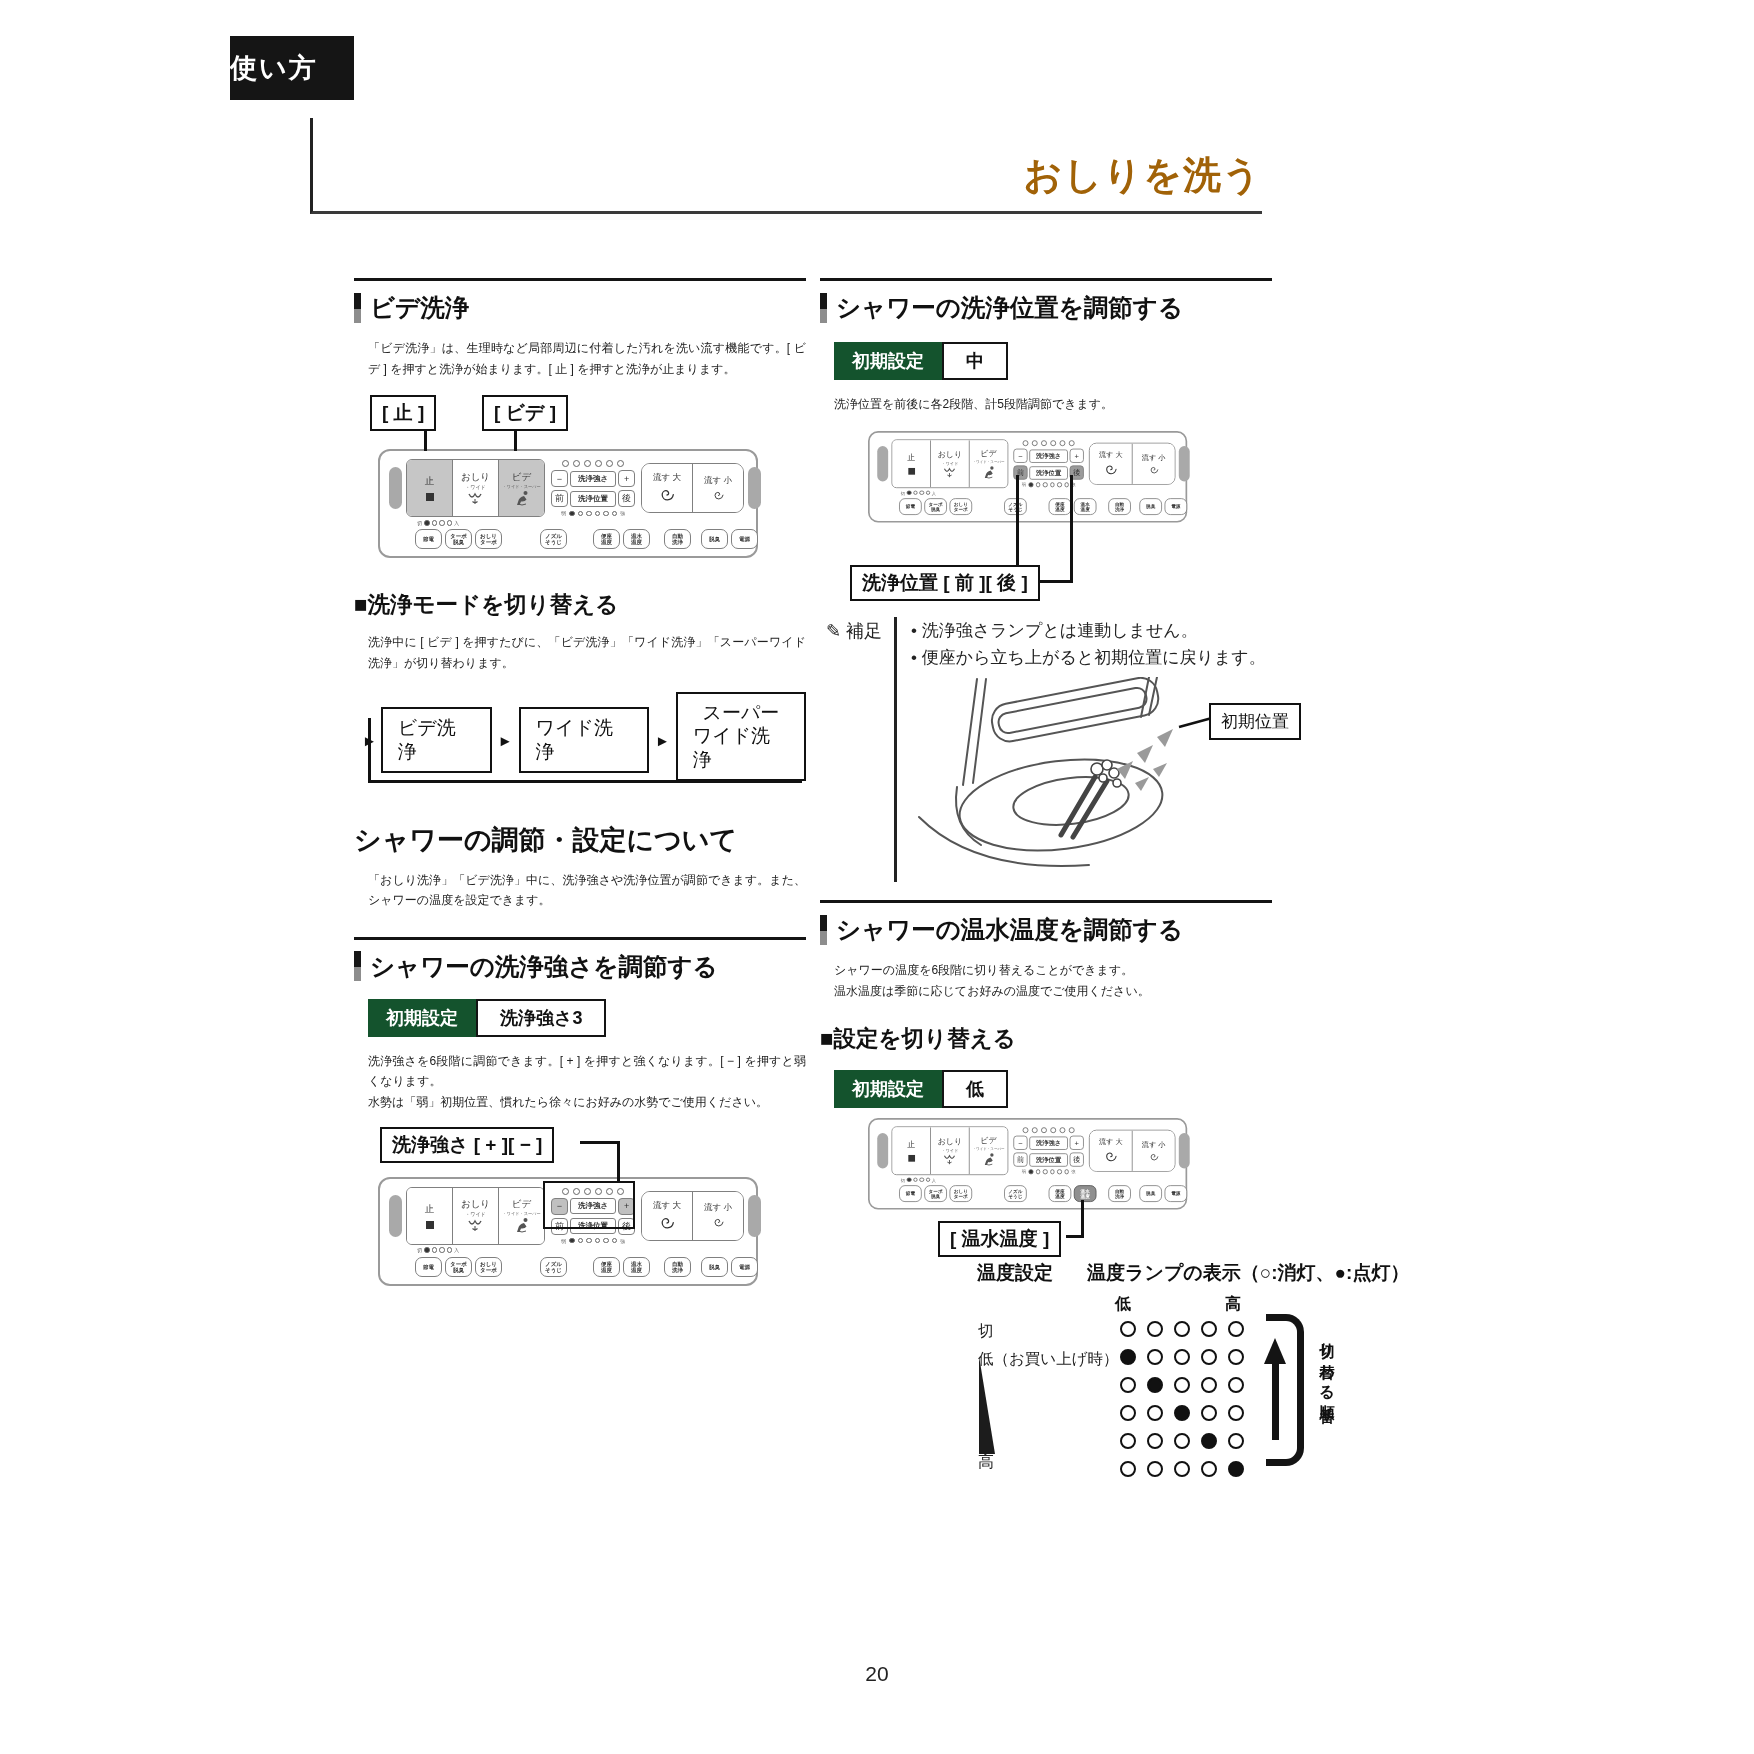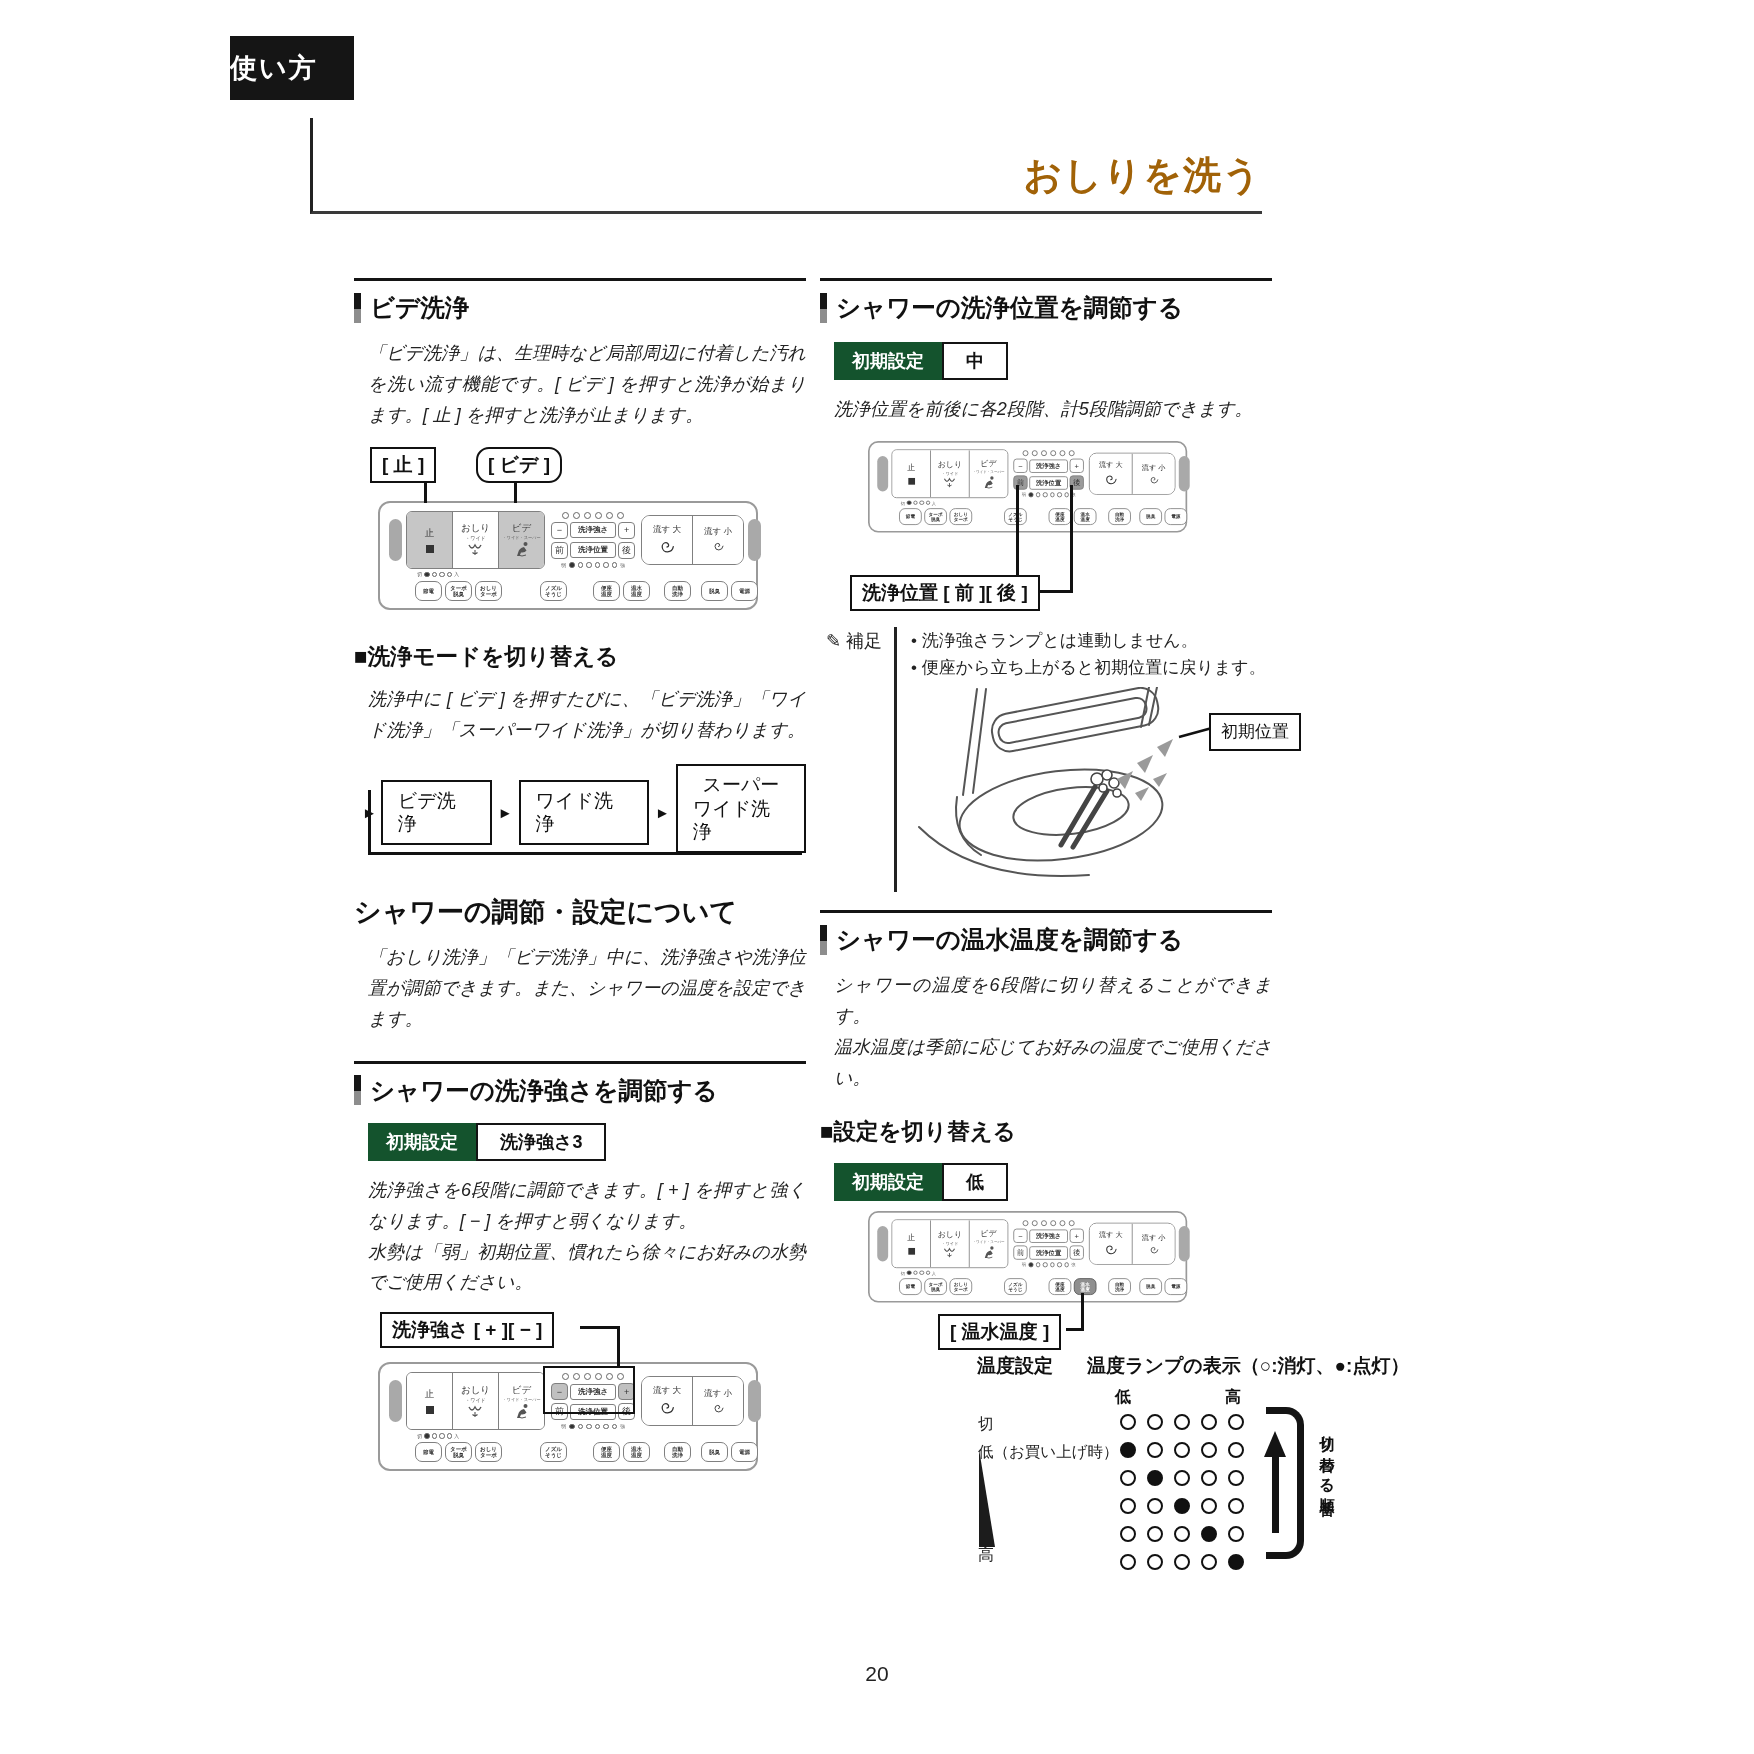--- a/index.html
+++ b/index.html
@@ -15,21 +15,21 @@
   
   .col{position:absolute;width:452px;}
   .col-left{left:310px;top:278px;margin-left:44px;}
   .col-right{left:820px;top:278px;}
   
   .sec-h{border-top:3px solid #141414;padding-top:10px;font-size:24.5px;font-weight:bold;color:#111;
          display:flex;align-items:center;gap:9px;}
   .sec-h .bar{width:7px;height:30px;background:linear-gradient(#161616 52%,#8d8d8d 52%);flex:0 0 auto;}
   .big-h{font-size:27px;font-weight:bold;color:#111;}
   .sub-h{font-size:22.5px;font-weight:bold;color:#111;}
-  .body-p{font-size:18px;line-height:1.72;padding-left:14px;text-align:justify;color:#222;font-style:italic;}
+  .body-p{font-size:12px;line-height:1.72;padding-left:14px;text-align:justify;color:#222;}
   
   .badge{display:flex;align-items:stretch;margin-left:14px;font-weight:bold;}
   .badge-k{background:#14532d;color:#fff;font-size:18px;padding:5px 18px;display:flex;align-items:center;}
   .badge-v{border:2.5px solid #141414;background:#fff;color:#111;font-size:18px;padding:5px 22px;display:flex;align-items:center;}
   
   .fig{position:relative;}
   .remote-slot{position:absolute;}
   .co{position:absolute;border:2.5px solid #111;background:#fff;font-size:19px;font-weight:bold;
       padding:3px 10px;white-space:nowrap;color:#111;z-index:3;}
   .cline{position:absolute;background:#111;z-index:2;}
@@ -124,21 +124,21 @@
   <div class="col col-left">
 
     <div class="sec-h">
         <span class="bar"></span>
         <span>ビデ洗浄</span>
       </div>
     <p class="body-p" style="margin:14px 0 0 0;">「ビデ洗浄」は、生理時など局部周辺に付着した汚れを洗い流す機能です。[ ビデ ] を押すと洗浄が始まります。[ 止 ] を押すと洗浄が止まります。</p>
 
     <div class="fig" style="height:176px;margin-top:14px;">
       <div class="co" style="left:16px;top:2px;">[ 止 ]</div>
-      <div class="co" style="left:122px;top:2px;border-radius:13px;">[ ビデ ]</div>
+      <div class="co" style="left:128px;top:2px;">[ ビデ ]</div>
       <div class="cline" style="left:70px;top:36px;width:3px;height:22px;"></div>
       <div class="cline" style="left:160px;top:36px;width:3px;height:22px;"></div>
       <div class="remote-slot" style="left:24px;top:56px;">
           <div class="remote">
             <div class="r-top">
               <div class="r-pill"></div>
               <div class="r-main">
                 <div class="r-btn hl">
                   <div class="r-lab">止</div>
                   <div class="r-stop-sq"></div>

